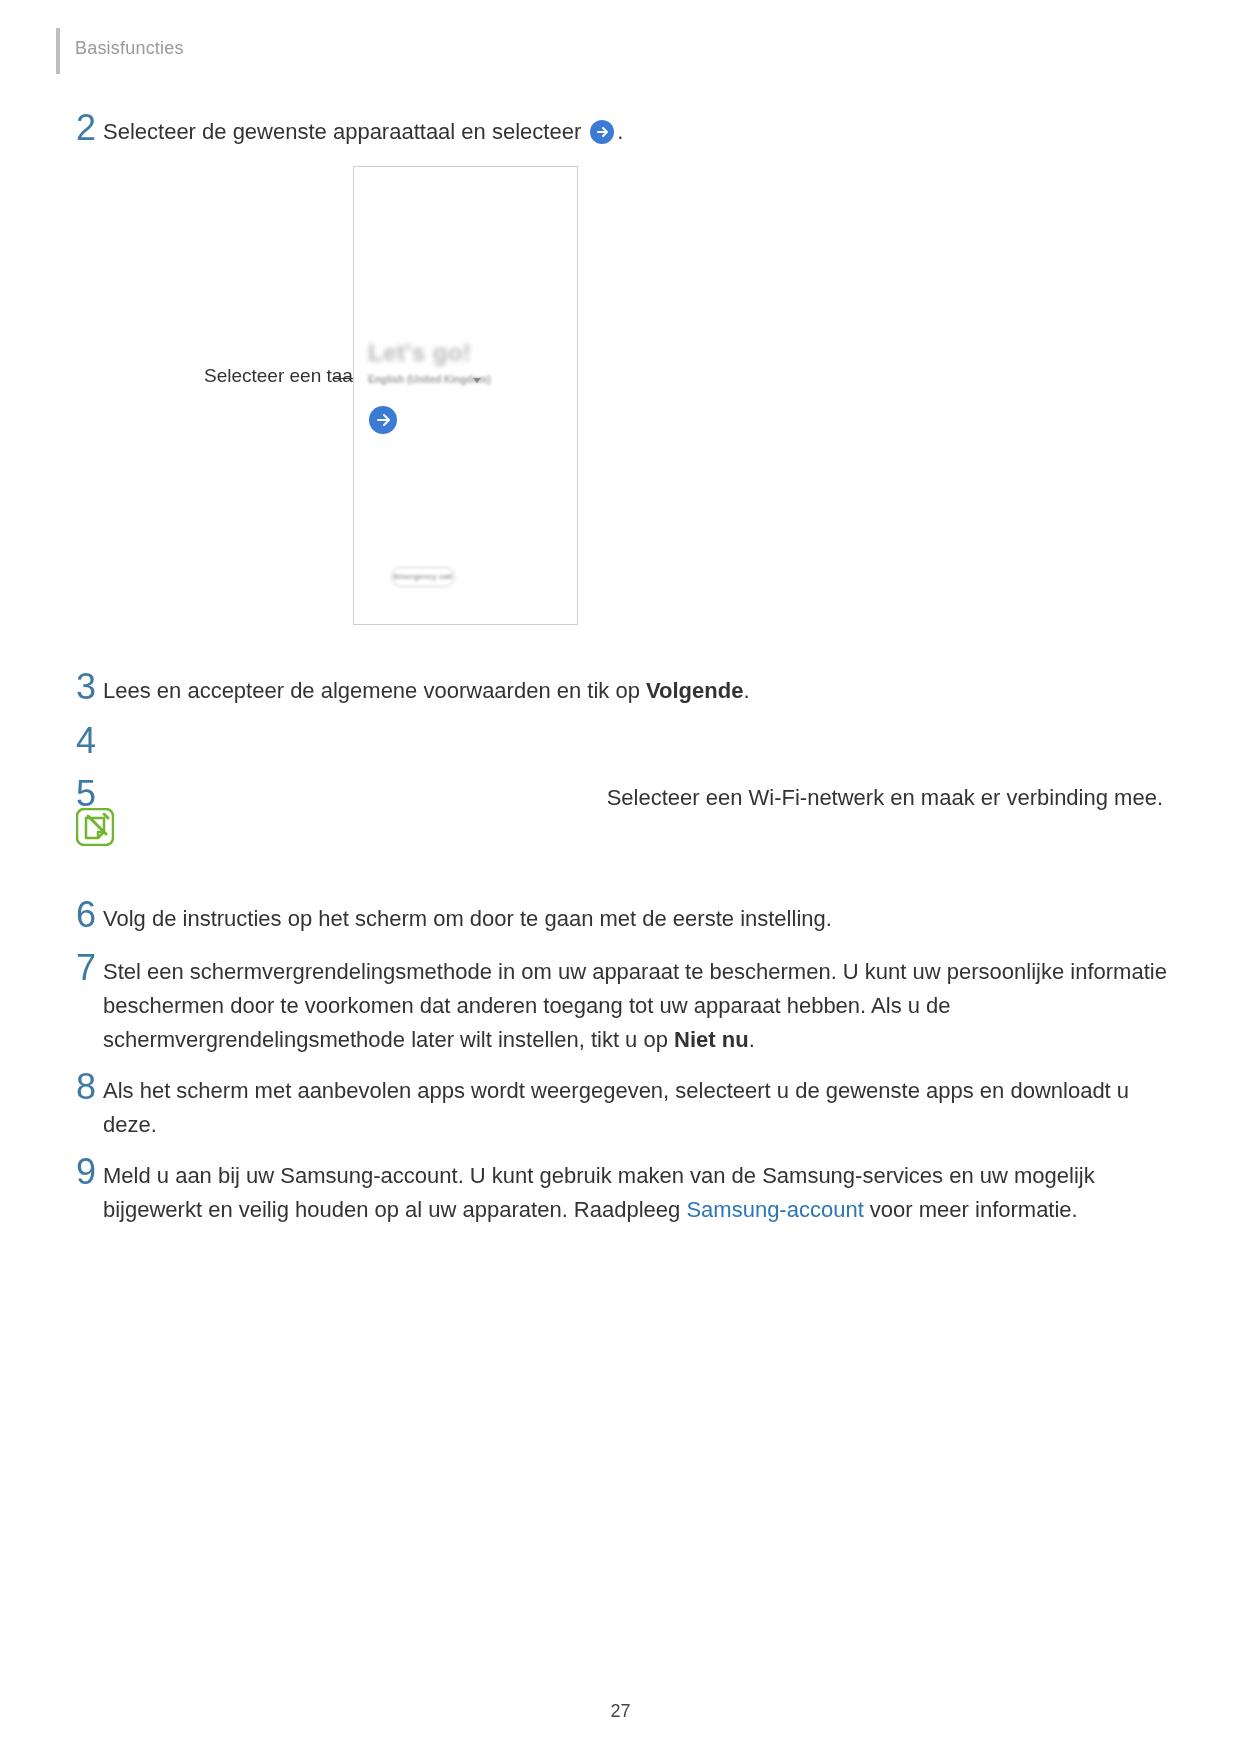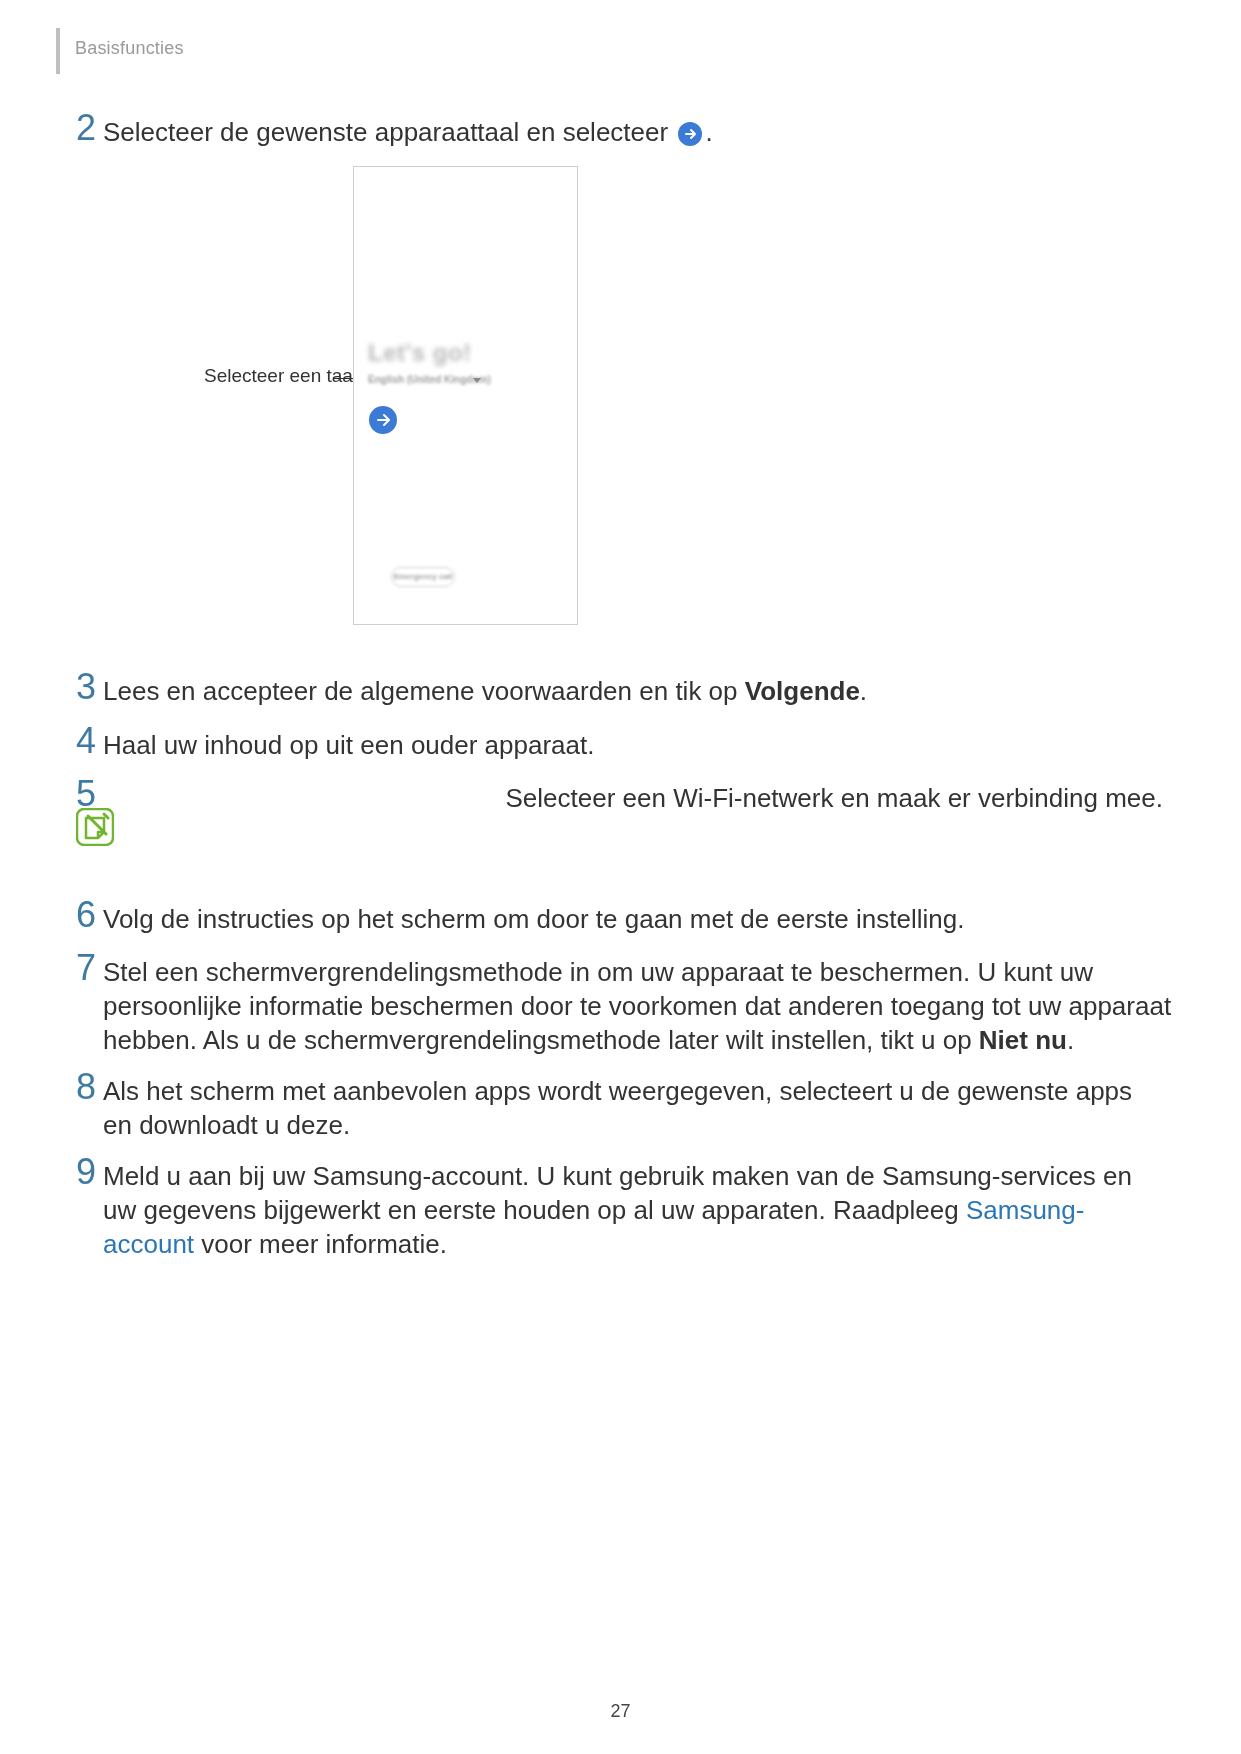--- a/index.html
+++ b/index.html
@@ -38,21 +38,21 @@
     font-size: 36px;
     color: #3e7aa3;
     font-weight: 400;
     line-height: 1;
     display: inline-block;
     width: 34px;
     text-align: left;
   }
   .step-para {
     position: absolute;
-    font-size: 26px;
+    font-size: 22px;
     color: #333333;
     line-height: 34px;
   }
   .link { color: #2b76b8; }
   .arrow-icon {
     display: inline-block;
     width: 26px;
     height: 26px;
     vertical-align: -6px;
     margin: 0 2px;
@@ -214,21 +214,20 @@
   <div class="step" style="left:76px; top:669px;">
     <span class="step-num">3</span>
   </div>
   <div class="step-para" style="left:103px; top:674px; width:1060px;">
     <span>Lees en accepteer de algemene voorwaarden en tik op </span><b>Volgende</b><span>.</span>
   </div>
 
   <div class="step" style="left:76px; top:723px;">
     <span class="step-num">4</span>
   </div>
-  <div class="step-para" style="left:103px; top:728px; width:1060px;">Haal uw inhoud op uit een ouder apparaat.</div>
 
   <div class="step" style="left:76px; top:776px;">
     <span class="step-num">5</span>
   </div>
   <div class="step-para" style="left:103px; top:781px; width:1060px;text-align:right;">Selecteer een Wi-Fi-netwerk en maak er verbinding mee.</div>
 
   <div class="note-icon">
     <svg viewBox="0 0 38 38">
       <rect x="1" y="1" width="36" height="36" rx="7" ry="7" fill="#ffffff" stroke="#71b42d" stroke-width="2.5"></rect>
       <path d="M10 10 L28 10 L28 24 L22 30 L10 30 Z" fill="none" stroke="#71b42d" stroke-width="2.5" stroke-linejoin="round"></path>
@@ -252,17 +251,17 @@
 
   <div class="step" style="left:76px; top:1069px;">
     <span class="step-num">8</span>
   </div>
   <div class="step-para" style="left:103px; top:1074px; width:1060px;">Als het scherm met aanbevolen apps wordt weergegeven, selecteert u de gewenste apps en downloadt u deze.</div>
 
   <div class="step" style="left:76px; top:1154px;">
     <span class="step-num">9</span>
   </div>
   <div class="step-para" style="left:103px; top:1159px; width:1060px;">
-    <span>Meld u aan bij uw Samsung-account. U kunt gebruik maken van de Samsung-services en uw gegevens bijgewerkt en eerste houden op al uw apparaten. Raadpleeg </span><span class="link">Samsung-account</span><span> voor meer informatie.</span>
+    <span>Meld u aan bij uw Samsung-account. U kunt gebruik maken van de Samsung-services en uw mogelijk bijgewerkt en veilig houden op al uw apparaten. Raadpleeg </span><span class="link">Samsung-account</span><span> voor meer informatie.</span>
   </div>
 
   <div class="page-num">27</div>
 </div>
 
 </body></html>

